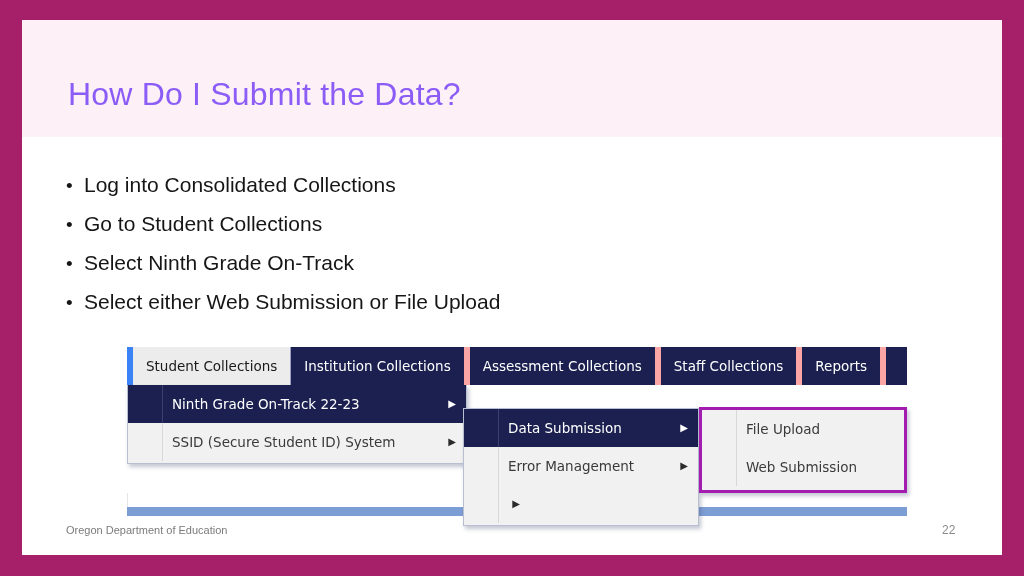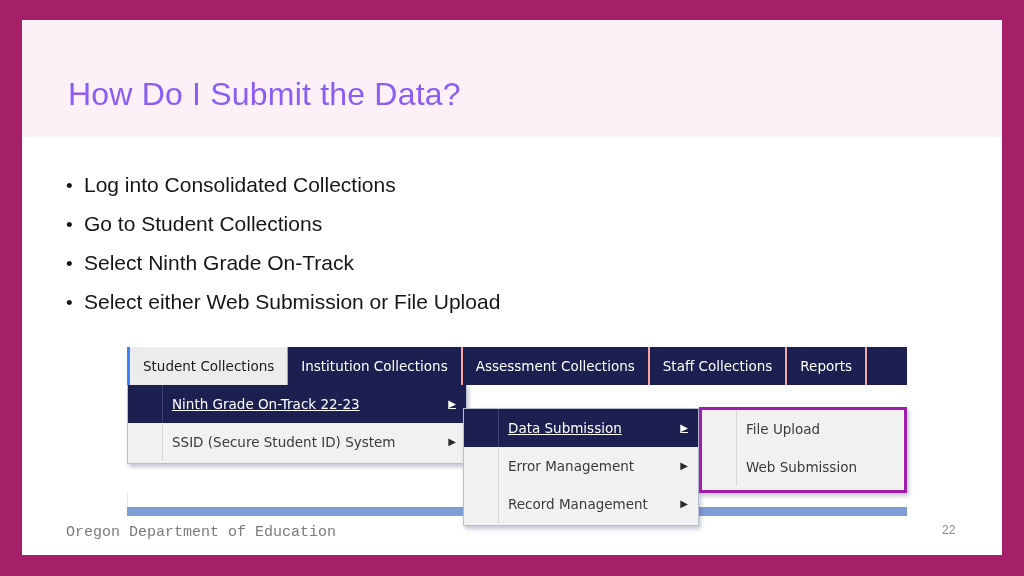--- a/index.html
+++ b/index.html
@@ -105,25 +105,25 @@
     align-items: stretch;
     box-sizing: border-box;
   }
   .nav-item {
     display: flex;
     align-items: center;
     padding: 0 13px;
     color: #ffffff;
     font-size: 13.5px;
     white-space: nowrap;
-    border-right: 2px solid #fca5a5;
+    border-right: 6px solid #fca5a5;
     box-sizing: border-box;
     height: 100%;
   }
-  .nav-item.first { border-left: 3px solid #3b82f6; }
+  .nav-item.first { border-left: 6px solid #3b82f6; }
   .nav-item.active {
     background: #ececec;
     color: #1a1a1a;
     border-right: 1px solid #9aa0bd;
   }
 
   
   #menu-l1 {
     position: absolute;
     left: 0px;
@@ -170,21 +170,20 @@
     padding-right: 10px;
     color: #3a3a3a;
     font-size: 13.5px;
     white-space: nowrap;
     box-sizing: border-box;
   }
   .menu-item .mi-label { flex: 1 1 auto; }
   .menu-item.selected {
     background: #1b2050;
     color: #ffffff;
-    text-decoration: underline;
   }
   .menu-item.indent-gutter::before {
     content: "";
     position: absolute;
     left: 34px;
     top: 0;
     bottom: 0;
     width: 1px;
     background: #d8d8d8;
   }
@@ -227,23 +226,23 @@
     background: #ffffff;
     border-top: 1px solid #c6cfe0;
     box-sizing: border-box;
   }
 
   
   #footer-left {
     position: absolute;
     left: 44px;
     top: 504px;
-    font-size: 15px;
+    font-size: 11px;
     color: #7b7b7b;
-    font-family: Liberation Mono, monospace;
+    font-family: Liberation Sans, sans-serif;
     white-space: nowrap;
   }
   #footer-page {
     position: absolute;
     left: 920px;
     top: 503px;
     font-size: 12px;
     color: #8a8a8a;
     font-family: "Liberation Sans", sans-serif;
   }
@@ -314,21 +313,20 @@
       <div id="menu-l2">
         <div class="menu-item selected indent-gutter">
           <span class="mi-label">Data Submission</span>
           <span class="caret">▶</span>
         </div>
         <div class="menu-item indent-gutter">
           <span class="mi-label">Error Management</span>
           <span class="caret">▶</span>
         </div>
         <div class="menu-item indent-gutter">
-          <span class="mi-label">Record Management</span>
           <span class="caret">▶</span>
         </div>
       </div>
 
       <div id="menu-l3">
         <div class="menu-item indent-gutter">
           <span class="mi-label">File Upload</span>
           <span class="caret"></span>
         </div>
         <div class="menu-item indent-gutter">

